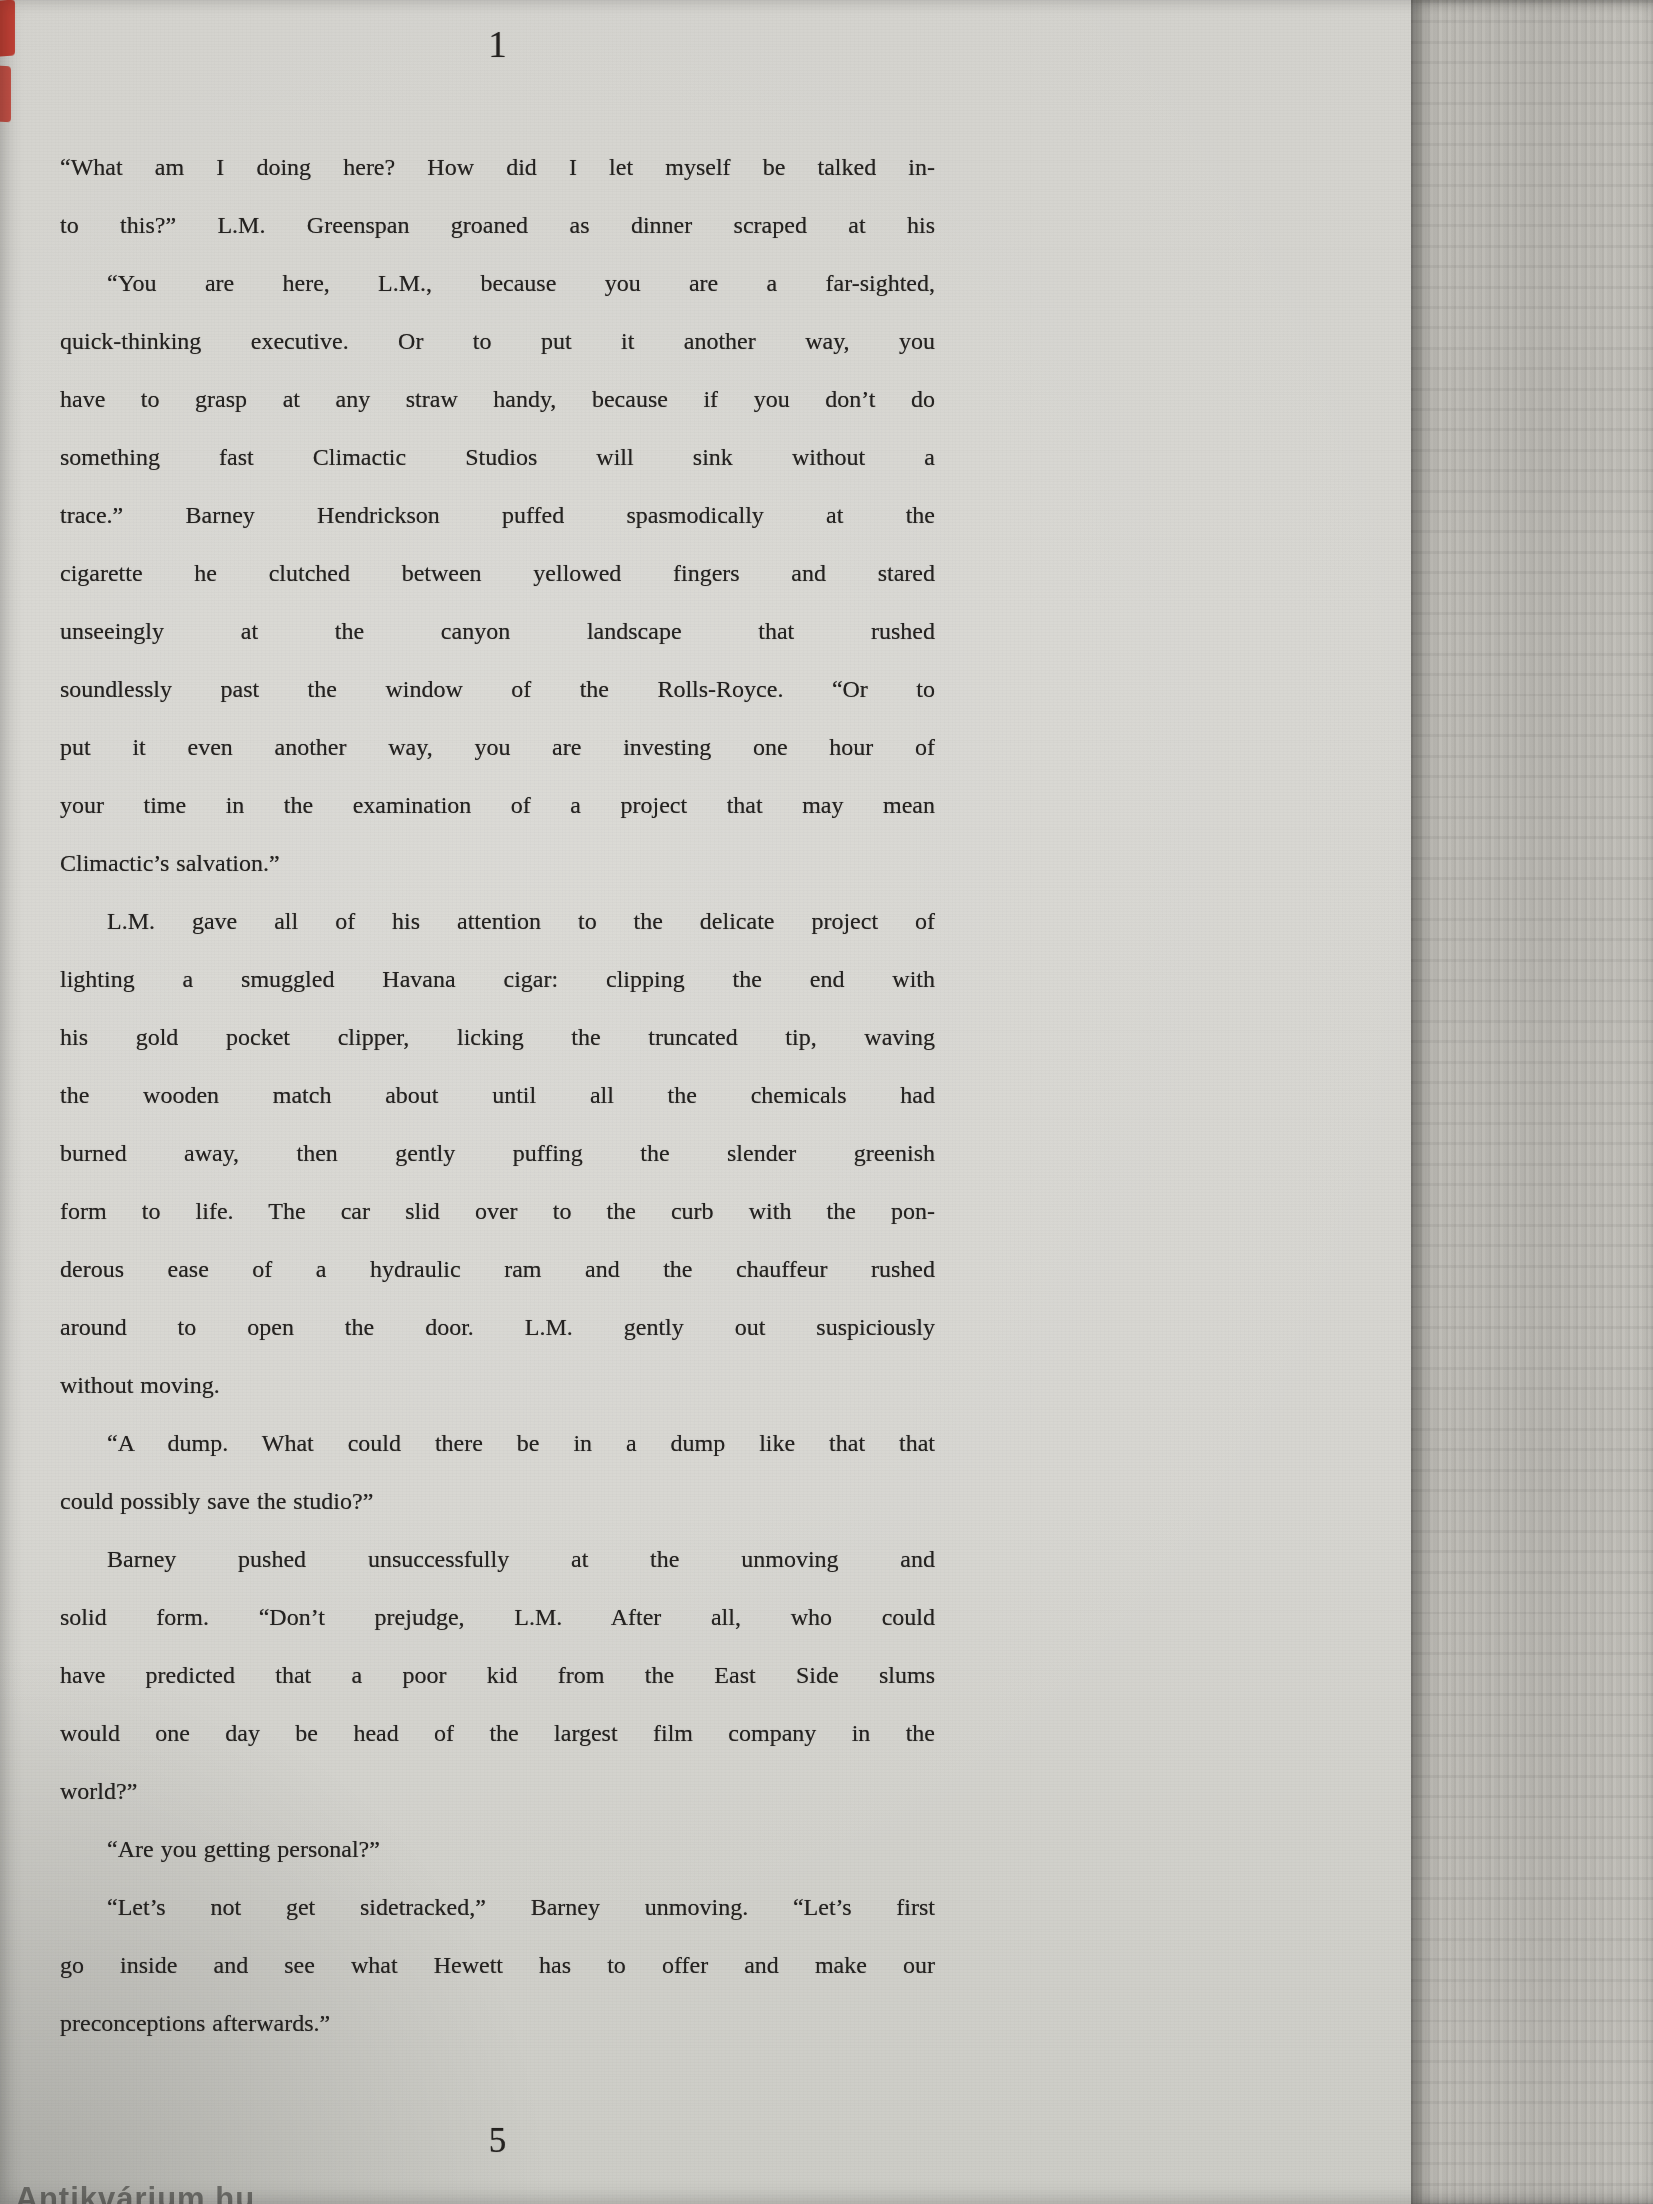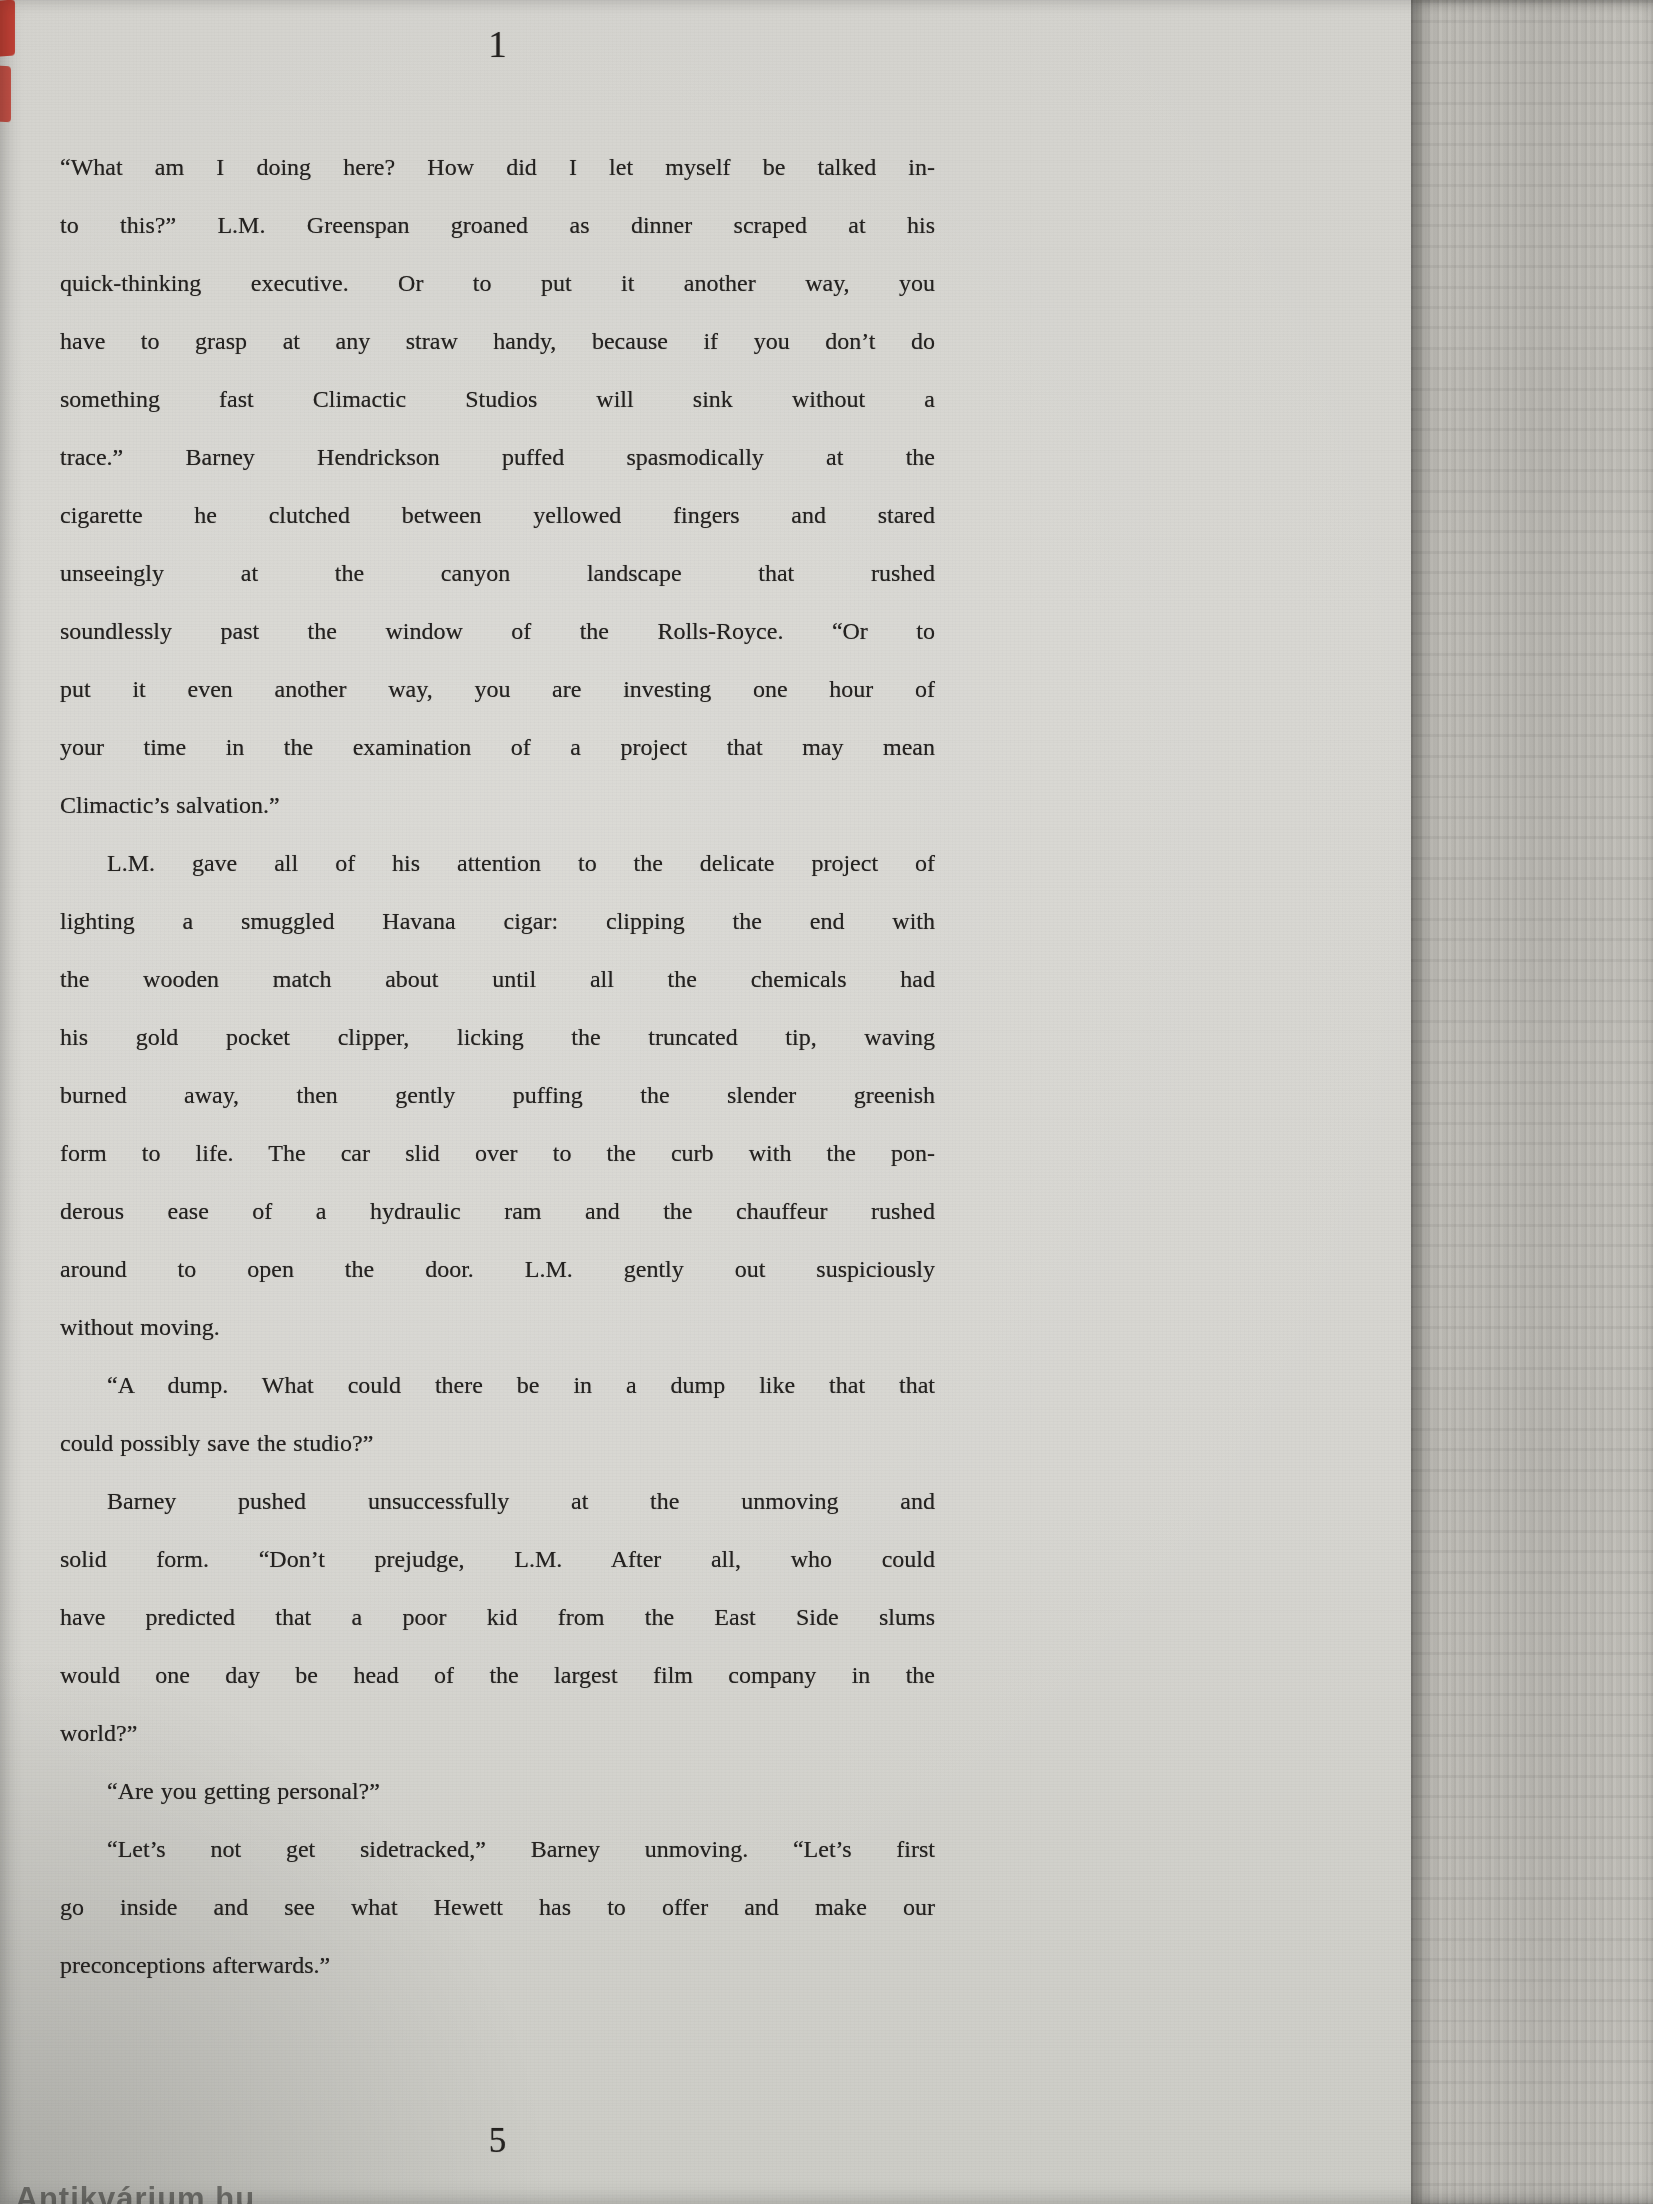--- a/index.html
+++ b/index.html
@@ -74,36 +74,37 @@
   <div class="red-mark m2"></div>
 
   <div class="chapter">1</div>
 
   <div class="body-text" id="body-text">
       <div>
         <div class="line">“What am I doing here? How did I let myself be talked in-</div>
         <div class="line">to this?” L.M. Greenspan groaned as dinner scraped at his</div>
       </div>
       <div>
+        <div class="line indent">“You are here, L.M., because you are a far-sighted,</div>
         <div class="line">quick-thinking executive. Or to put it another way, you</div>
         <div class="line">have to grasp at any straw handy, because if you don’t do</div>
         <div class="line">something fast Climactic Studios will sink without a</div>
         <div class="line">trace.” Barney Hendrickson puffed spasmodically at the</div>
         <div class="line">cigarette he clutched between yellowed fingers and stared</div>
         <div class="line">unseeingly at the canyon landscape that rushed</div>
         <div class="line">soundlessly past the window of the Rolls-Royce. “Or to</div>
         <div class="line">put it even another way, you are investing one hour of</div>
         <div class="line">your time in the examination of a project that may mean</div>
         <div class="line last">Climactic’s salvation.”</div>
       </div>
       <div>
         <div class="line indent">L.M. gave all of his attention to the delicate project of</div>
         <div class="line">lighting a smuggled Havana cigar: clipping the end with</div>
+        <div class="line">his gold pocket clipper, licking the truncated tip, waving</div>
         <div class="line">the wooden match about until all the chemicals had</div>
-        <div class="line">his gold pocket clipper, licking the truncated tip, waving</div>
         <div class="line">burned away, then gently puffing the slender greenish</div>
         <div class="line">form to life. The car slid over to the curb with the pon-</div>
         <div class="line">derous ease of a hydraulic ram and the chauffeur rushed</div>
         <div class="line">around to open the door. L.M. gently out suspiciously</div>
         <div class="line last">without moving.</div>
       </div>
       <div>
         <div class="line indent">“A dump. What could there be in a dump like that that</div>
         <div class="line last">could possibly save the studio?”</div>
       </div>

